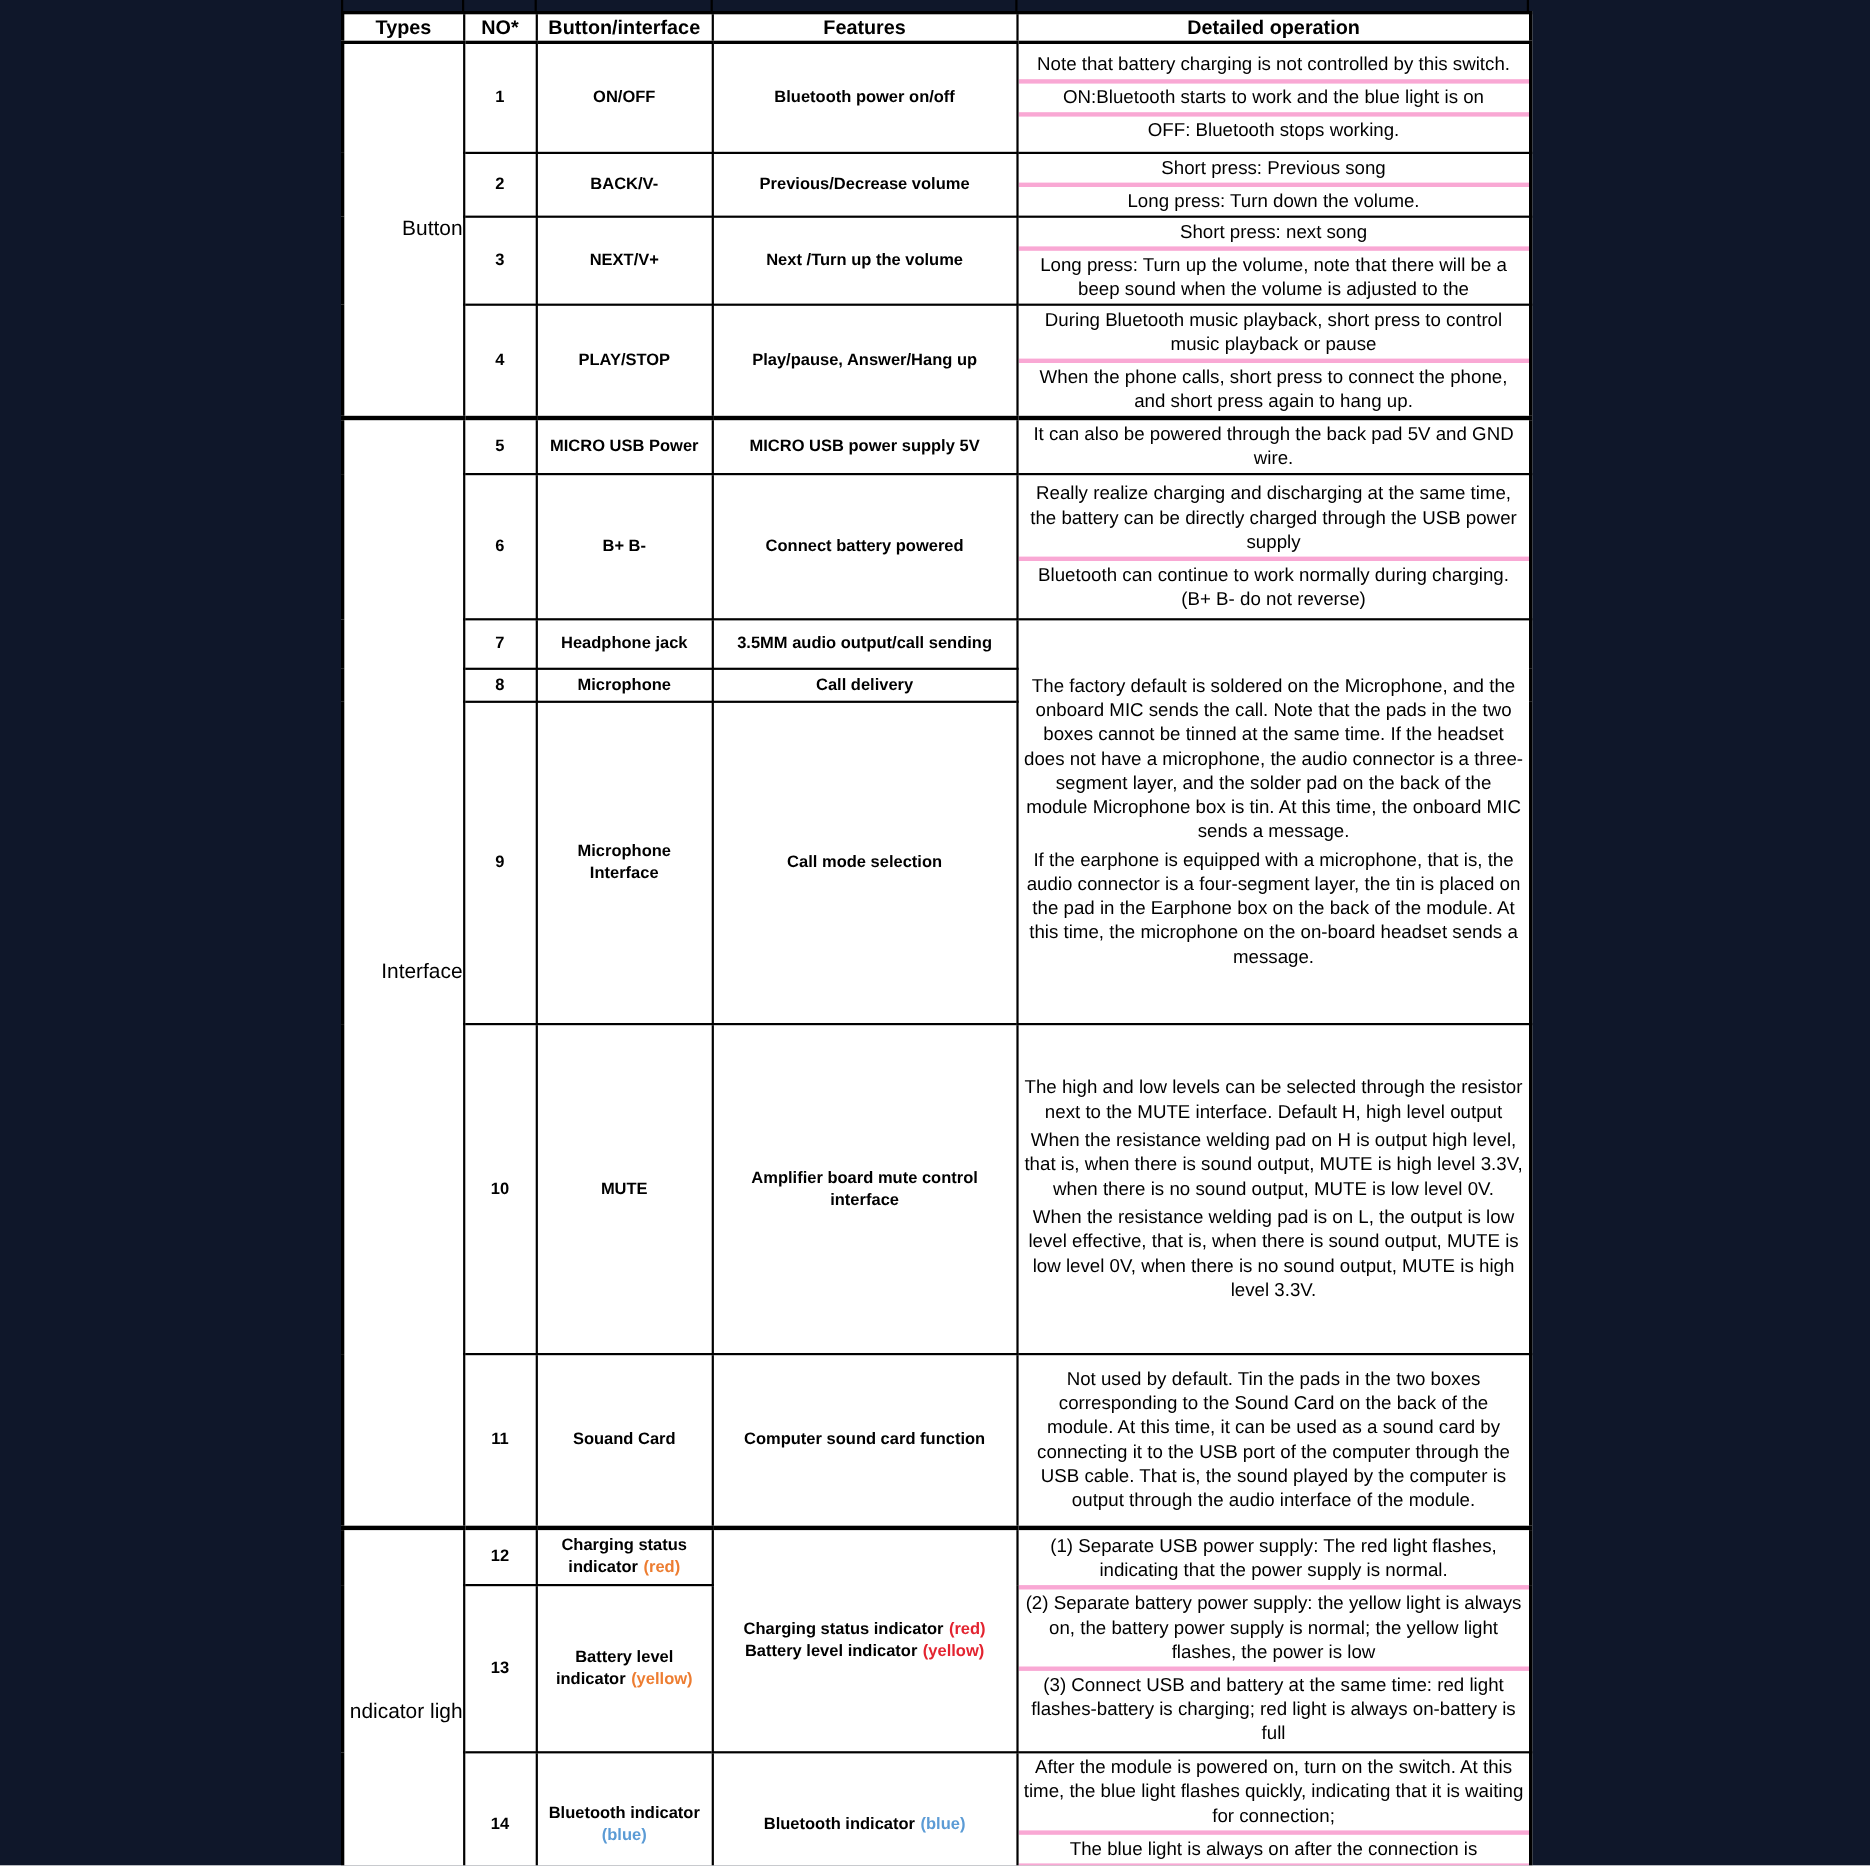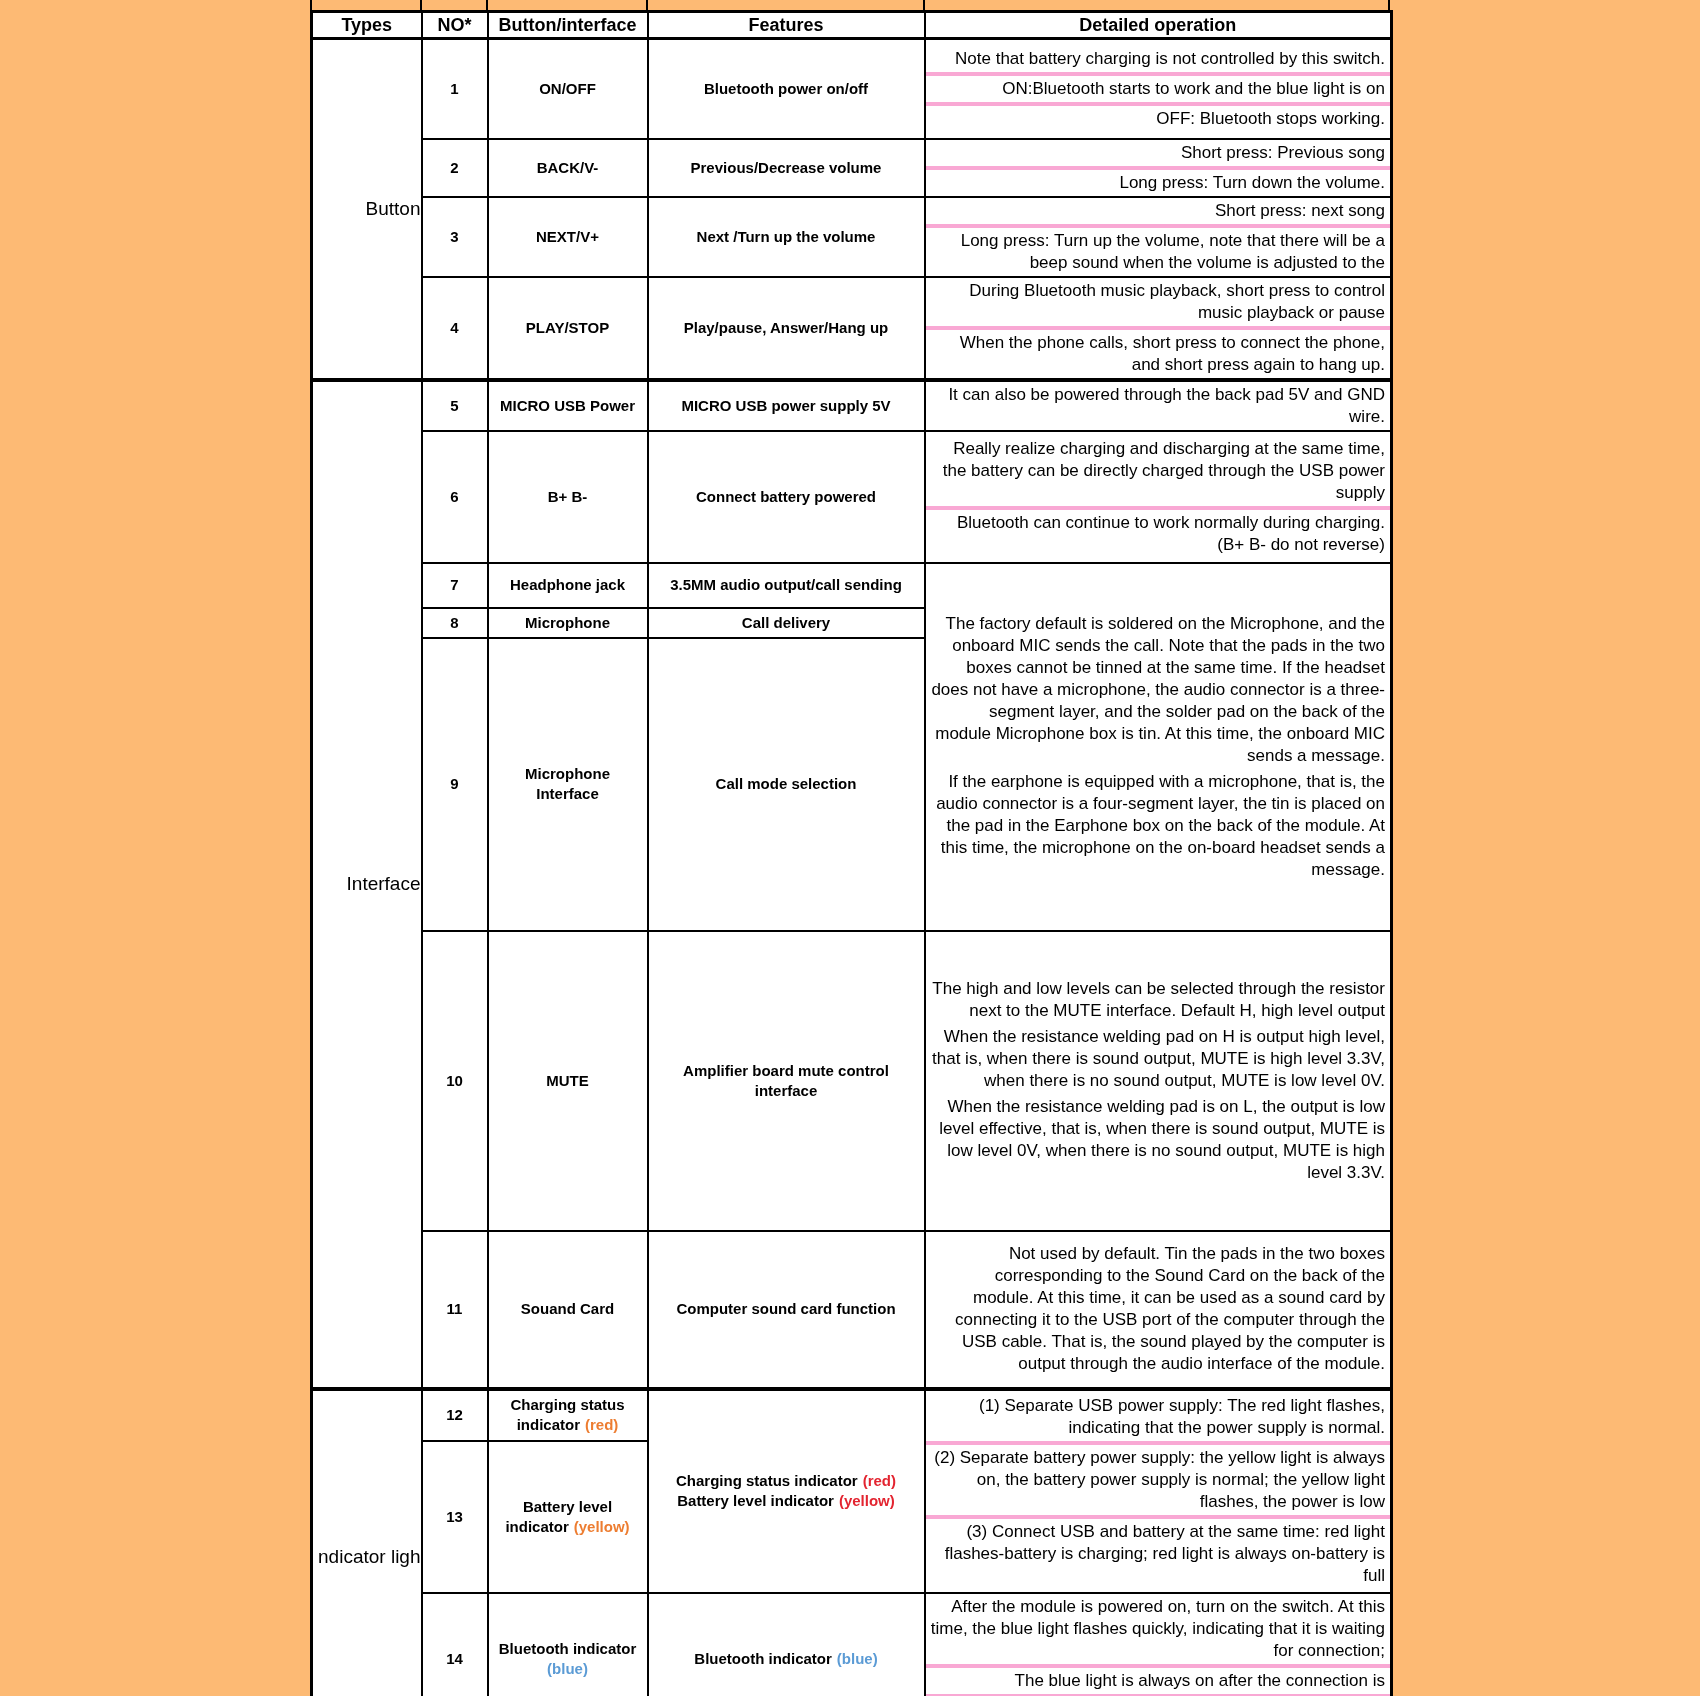--- a/index.html
+++ b/index.html
@@ -1,16 +1,16 @@
 <!DOCTYPE html>
 <html><head>
 <meta charset="utf-8">
 <style>
   html,body{margin:0;padding:0;background:#ffffff;}
-  .canvas{position:relative;width:1700px;height:1696px;background:#fdba74;overflow:hidden;
+  .canvas{position:relative;width:1700px;height:1696px;background:#0f172a;overflow:hidden;
           font-family:"Liberation Sans",sans-serif;color:#000;}
   
   .stub{position:absolute;top:0;width:2px;height:10px;background:#000;}
   table.spec{position:absolute;left:310px;top:10px;width:1080px;
              border-collapse:collapse;table-layout:fixed;
              border:3px solid #000;background:#fff;}
   td{border:2px solid #000;padding:0;vertical-align:middle;overflow:hidden;}
   
   .col-types{width:110px;} .col-no{width:66px;} .col-btn{width:160px;}
   .col-feat{width:277px;} .col-det{width:467px;}
@@ -18,21 +18,21 @@
   tr.hdr{height:27px;} tr.r1{height:100px;} tr.r2{height:50px;} tr.r3{height:76px;}
   tr.r4{height:95px;} tr.r5{height:50px;} tr.r6{height:132px;} tr.r7{height:45px;}
   tr.r8{height:27px;} tr.r9{height:293px;} tr.r10{height:300px;} tr.r11{height:158px;}
   tr.r12{height:52px;} tr.r13{height:152px;} tr.r14{height:121px;}
   
   tr.hdr td{font-weight:bold;font-size:18px;text-align:center;white-space:nowrap;
             border-bottom:3px solid #000;}
   td.types{font-weight:normal;font-size:19px;text-align:right;white-space:nowrap;overflow:hidden;}
   td.no,td.btn,td.feat{font-weight:bold;font-size:15px;text-align:center;line-height:20px;}
   td.feat{padding:4px 2px;}
-  td.det{font-weight:normal;font-size:17px;text-align:right;line-height:22px;}
+  td.det{font-weight:normal;font-size:17px;text-align:center;line-height:22px;}
   td.det .p{padding:2px 5px;}
   td.det.sep .p + .p{border-top:4px solid #f9a8d4;}
   .bl{white-space:nowrap;}
   .c-orange{color:#ED7D31;} .c-red{color:#E32430;} .c-blue{color:#5B9BD5;}
   .sp{margin-left:5px;text-align:center;}
   tr.group-start td{border-top:4px solid #000;}
 </style>
 </head>
 <body>
 

